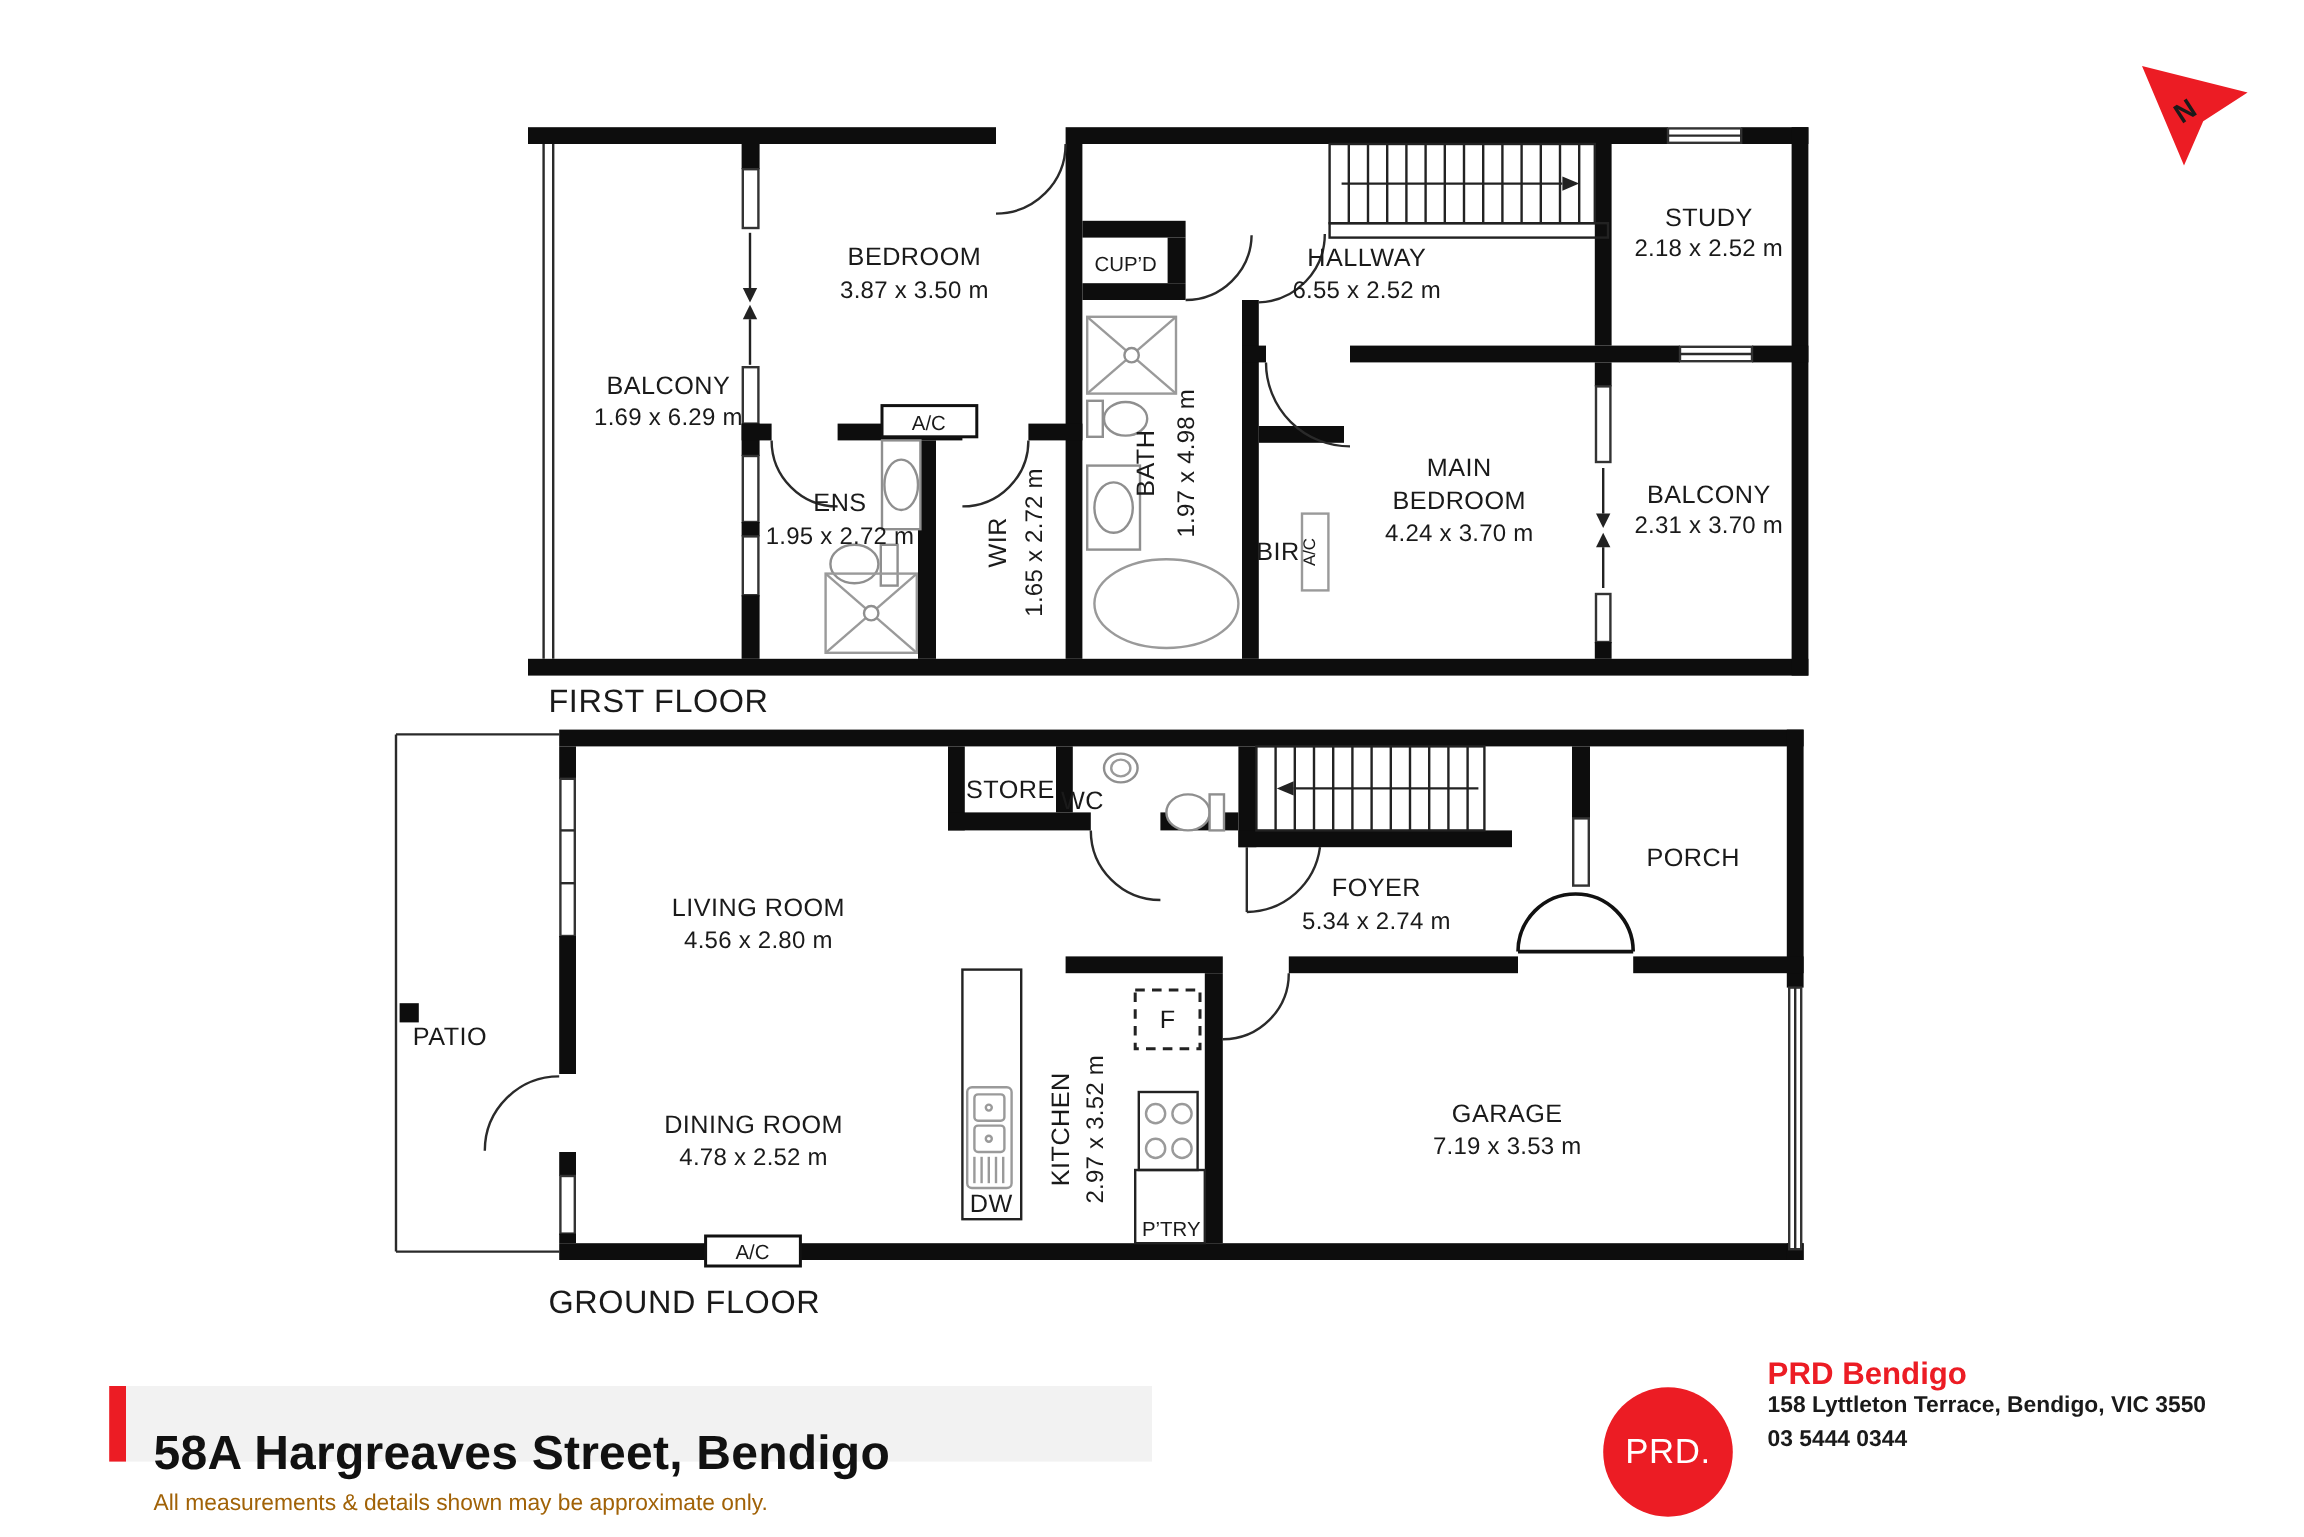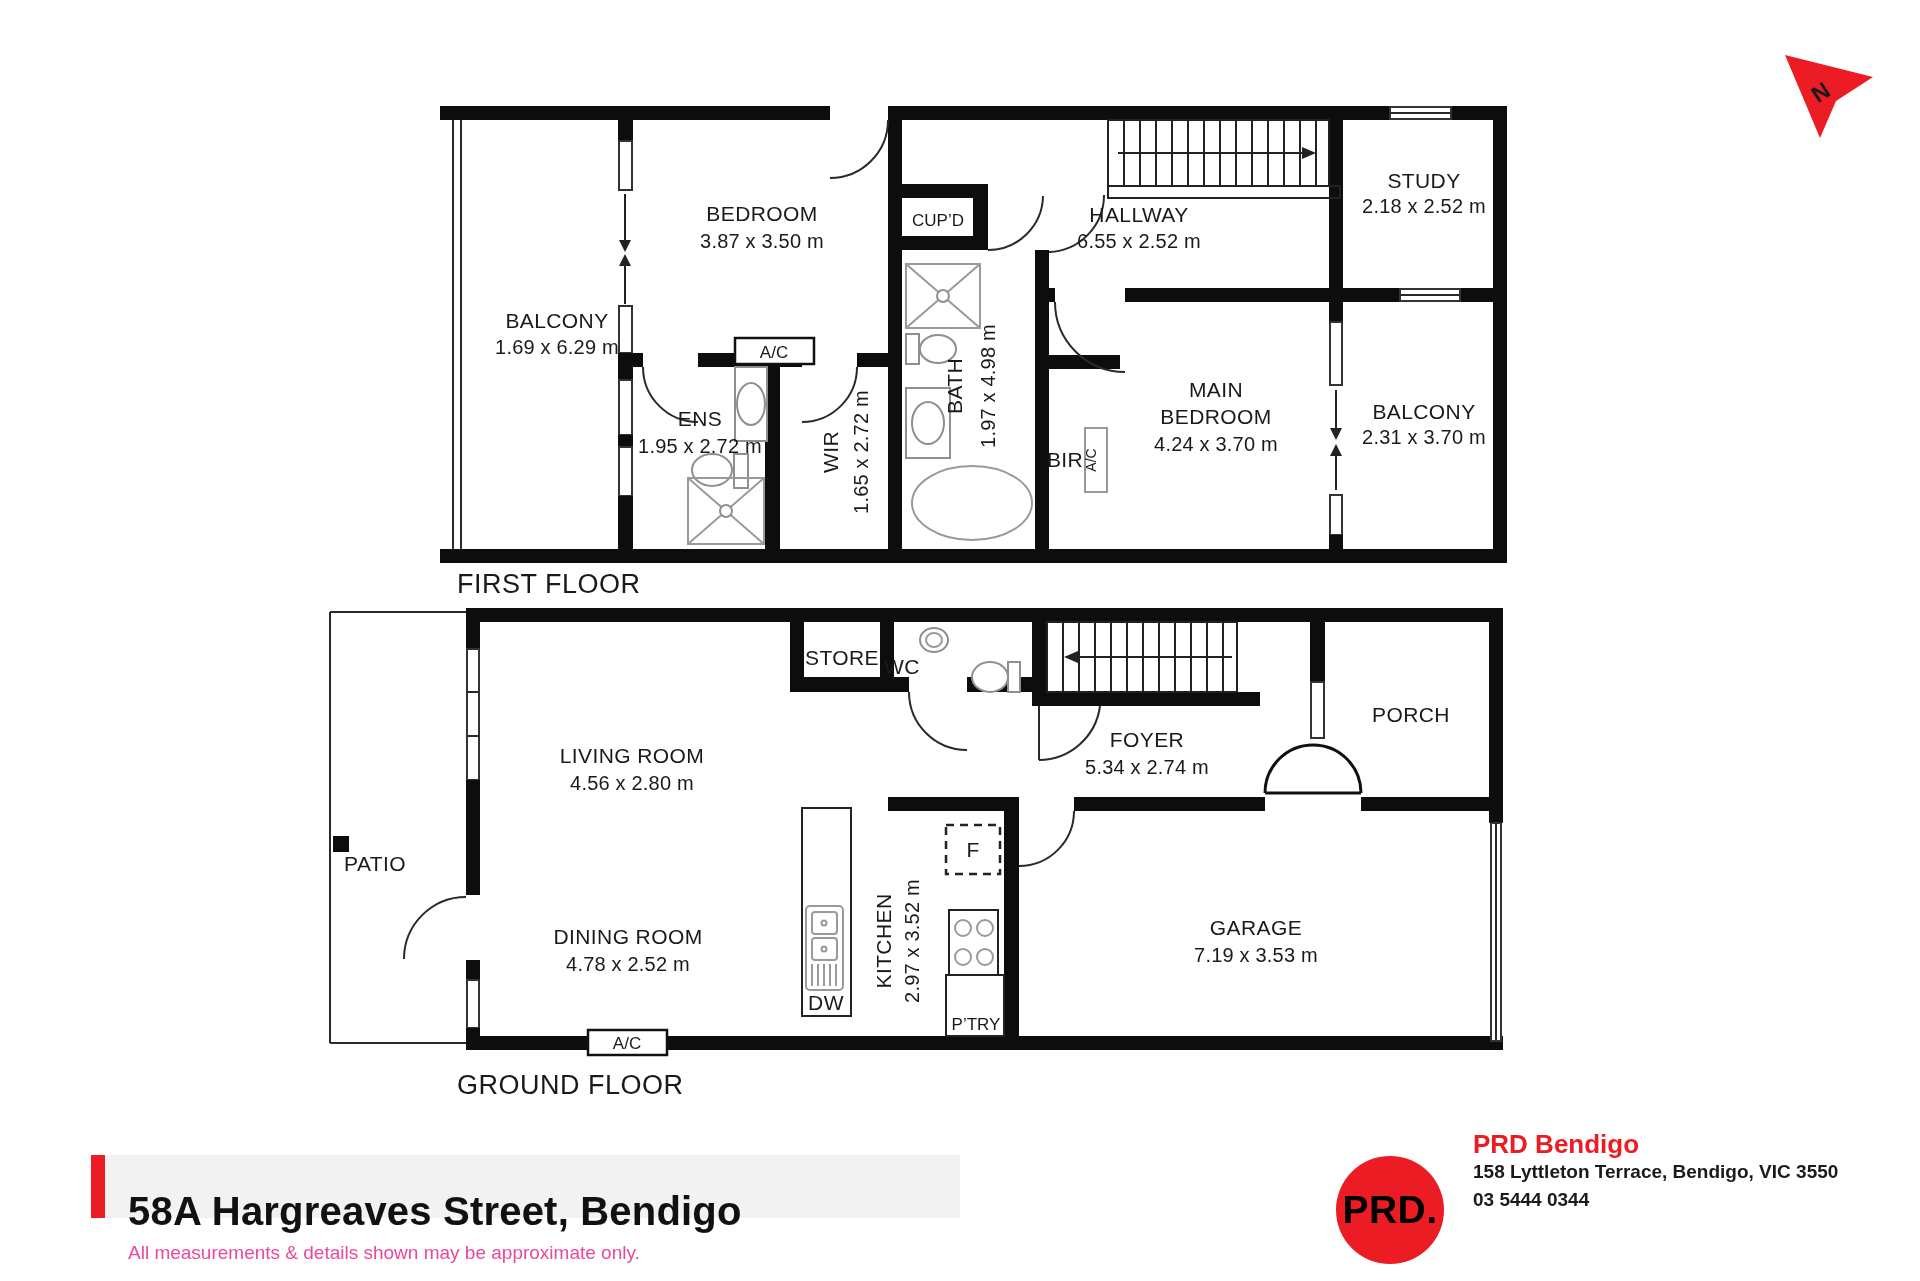--- a/index.html
+++ b/index.html
@@ -14,23 +14,23 @@
   .fx{stroke:#8f8f8f;stroke-width:2;fill:#ffffff;}
   .fx2{stroke:#9a9a9a;stroke-width:2;fill:none;}
   .st{stroke:#222;stroke-width:2;fill:none;}
   .win{fill:#ffffff;stroke:#333;stroke-width:2;}
   .arr{stroke:#222;stroke-width:2;fill:none;}
   .ah{fill:#222;stroke:none;}
   .acbox{fill:#ffffff;stroke:#111;stroke-width:2.5;}
   .footer-strip{position:absolute;left:105px;top:1155px;width:855px;height:63px;background:#f2f2f2;}
   .footer-bar{position:absolute;left:91px;top:1155px;width:14px;height:63px;background:#ec1c24;}
   .addr{position:absolute;left:128px;top:1165px;font-size:40px;font-weight:bold;color:#111;letter-spacing:.2px;margin-top:24px;}
-  .disc{position:absolute;left:128px;top:1242px;font-size:19px;color:#ec4899;}
+  .disc{position:absolute;left:128px;top:1242px;font-size:19px;color:#a16207;}
   .logo{position:absolute;left:1336px;top:1156px;width:108px;height:108px;border-radius:50%;background:#ec1c24;display:flex;align-items:center;justify-content:center;}
-  .logo span{color:#000000;font-size:39px;font-weight:bold;letter-spacing:.5px;}
+  .logo span{color:#ffffff;font-size:29px;font-weight:normal;letter-spacing:.5px;}
   .agency{position:absolute;left:1473px;top:1130px;line-height:28px;}
   .agency .an{color:#ec1c24;font-size:26px;font-weight:bold;}
   .agency .al{color:#1a1a1a;font-size:19px;font-weight:bold;}
 </style>
 </head>
 <body>
 
 
 
 <svg id="plan" width="1920" height="1281" viewBox="0 0 1920 1281" xmlns="http://www.w3.org/2000/svg">

